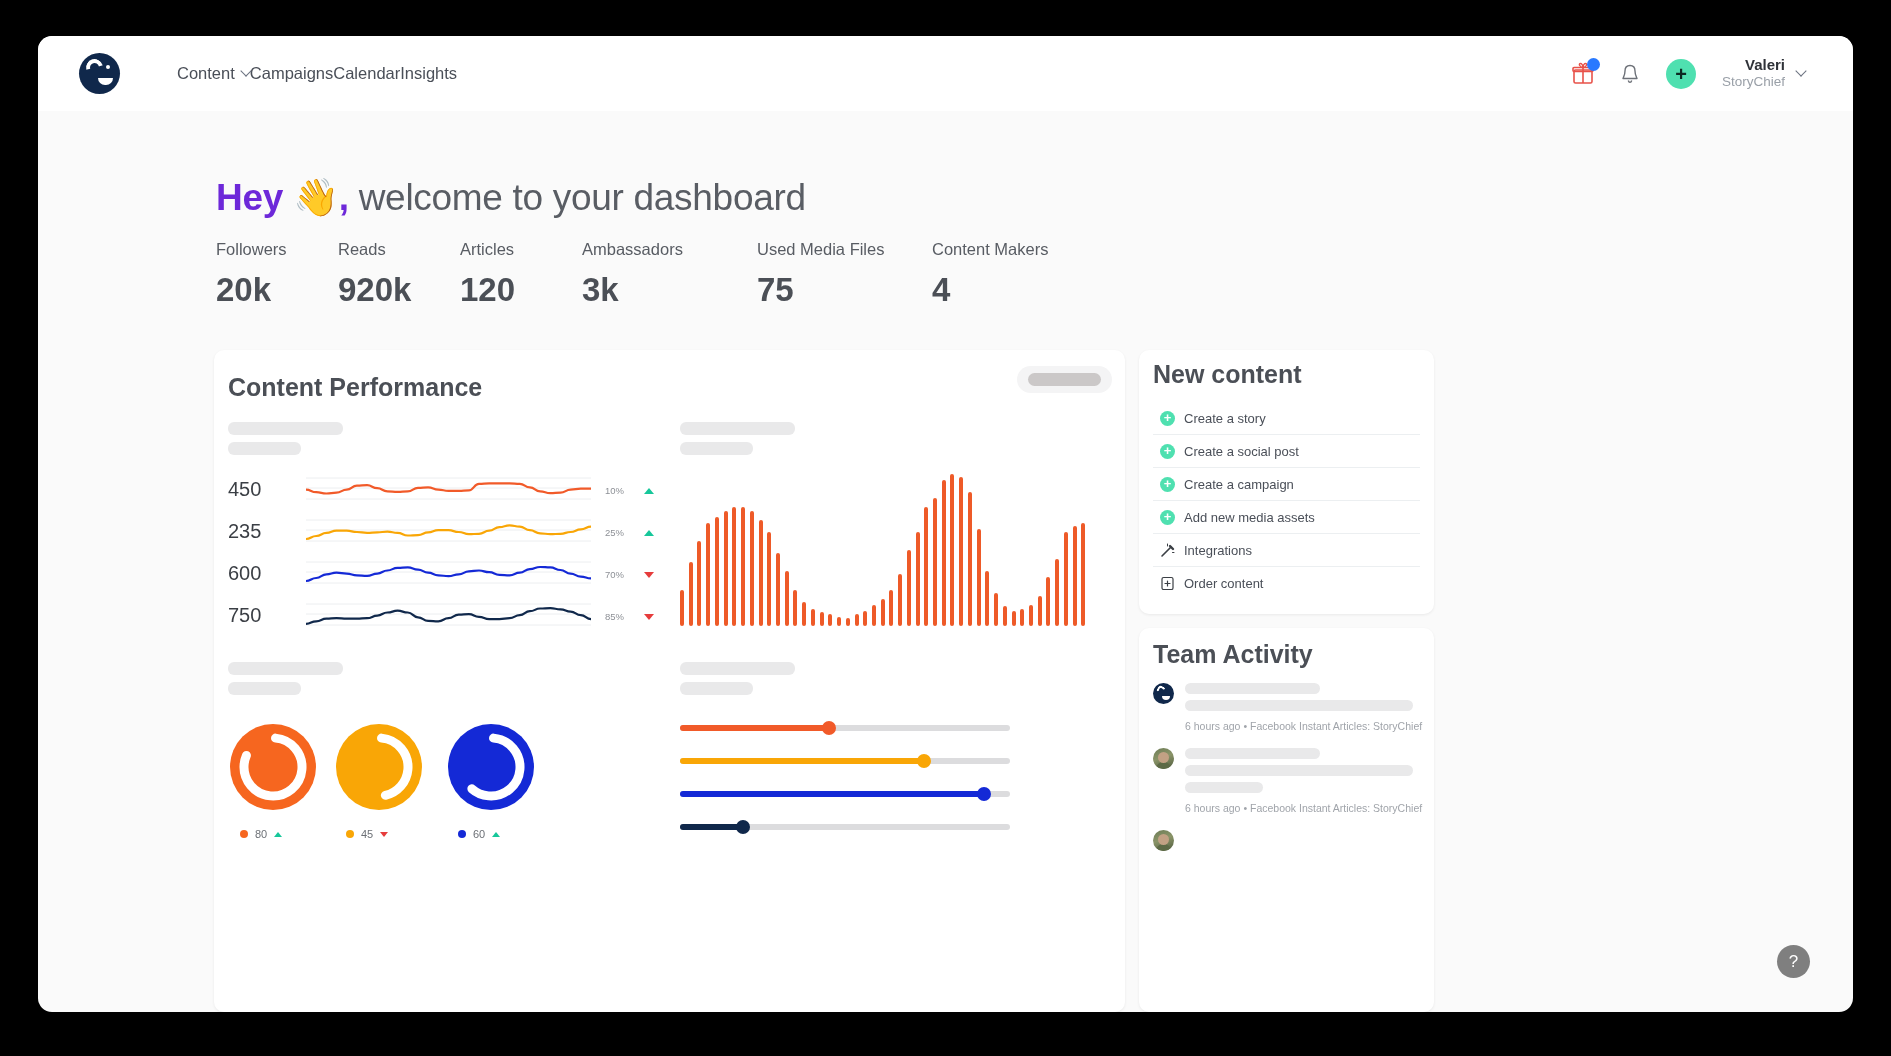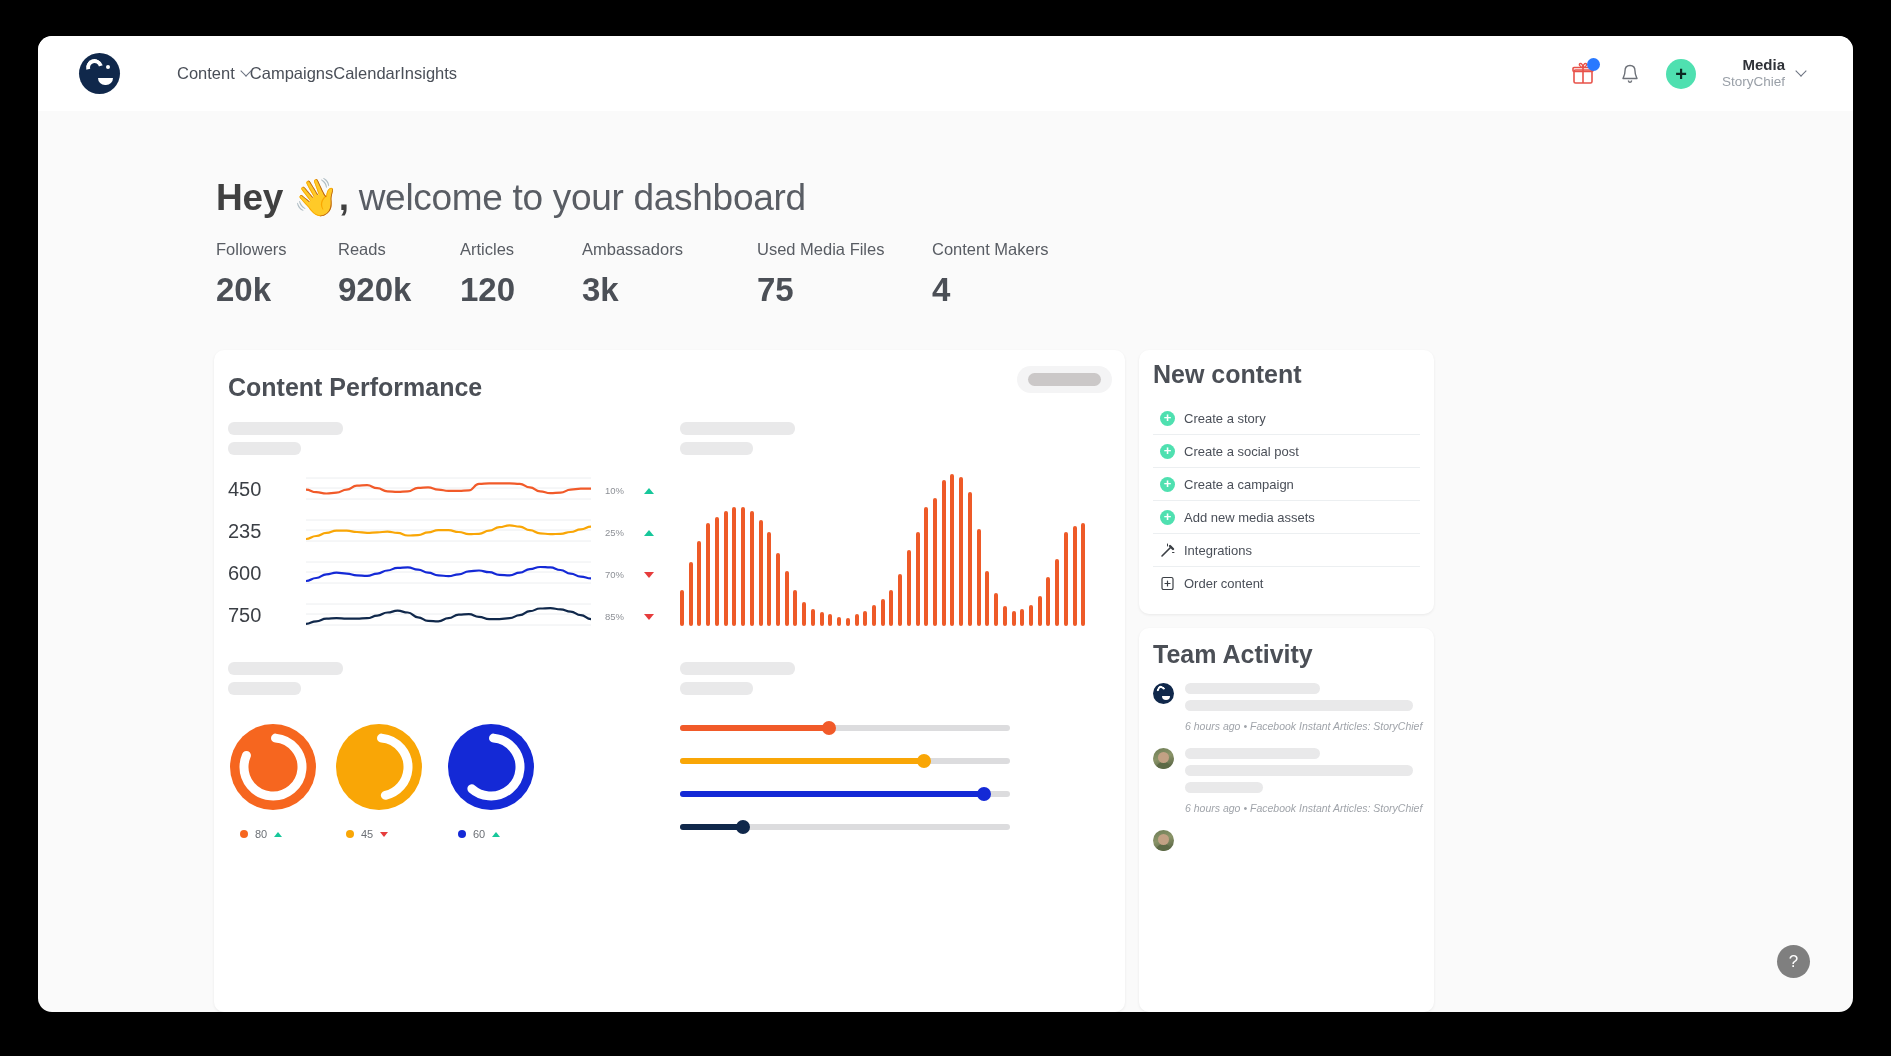--- a/index.html
+++ b/index.html
@@ -74,21 +74,21 @@
     line-height: 1;
   }
   .user-block { display: flex; align-items: center; gap: 12px; cursor: pointer; }
   .user-names { text-align: right; line-height: 1.25; }
   .user-name { font-size: 15px; font-weight: bold; color: #2f3238; }
   .user-org { font-size: 13.5px; color: #9aa0a8; }
 
   
   .hero { position: absolute; left: 178px; top: 140px; }
   .hero h1 { font-size: 37px; color: #595d64; font-weight: 400; white-space: nowrap; letter-spacing: -0.3px; }
-  .hero h1 b { font-weight: 700; color: #404040; margin-top: 12px; }
+  .hero h1 b { font-weight: 700; color: #6d28d9; margin-top: 12px; }
 
   .stats { position: absolute; left: 178px; top: 204px; display: flex; }
   .stat { width: 122px; flex: 0 0 auto; }
   .stat.wide { width: 175px; }
   .stat-label { font-size: 16.5px; color: #585c63; white-space: nowrap; }
   .stat-value { font-size: 33px; font-weight: bold; color: #4b4f56; margin-top: 12px; }
 
   
   .card { position: absolute; background: #fff; border-radius: 10px; box-shadow: 0 1px 3px rgba(0,0,0,.07); }
   #perf-card { left: 176px; top: 314px; width: 911px; height: 662px; }
@@ -161,21 +161,21 @@
     border-radius: 50%; border: 2px solid #fff; border-right-color: transparent; border-bottom-color: transparent;
     transform: rotate(30deg); }
   .avatar.brand .s2 { position: absolute; right: 4px; bottom: 4px; width: 8px; height: 4px;
     background: #fff; border-radius: 0 0 5px 5px; }
   .avatar.photo { background: linear-gradient(160deg,#6d7c56 0%,#8a9468 45%,#4e5a3c 100%); }
   .avatar.photo::after { content: ""; position: absolute; left: 5px; top: 4px;
     width: 11px; height: 11px; border-radius: 50%; background: #c2a184; }
   .avatar.photo::before { content: ""; position: absolute; left: 3px; bottom: 0;
     width: 15px; height: 7px; border-radius: 8px 8px 0 0; background: #5d6a46; }
   .ta-body { flex: 1; }
-  .ta-meta { font-size: 10.5px; color: #a0a4aa; margin-top: 9px; font-style: italic; }
+  .ta-meta { font-size: 10.5px; color: #a0a4aa; margin-top: 9px; }
 
   .help-btn {
     position: absolute; right: 43px; bottom: 34px;
     width: 33px; height: 33px; border-radius: 50%;
     background: #7f7f7f; color: #fff;
     display: flex; align-items: center; justify-content: center;
     font-size: 17px; cursor: pointer;
   }
 </style>
 </head>
@@ -221,21 +221,21 @@
         <svg width="20" height="22" viewBox="0 0 20 22">
           <path d="M10 2.5 C6.5 2.5 5 5 5 8 C5 13 3 14.5 3 15.5 L17 15.5 C17 14.5 15 13 15 8 C15 5 13.5 2.5 10 2.5Z" fill="none" stroke="#6d7178" stroke-width="1.4" stroke-linejoin="round"></path>
           <path d="M8.3 17.5 C8.6 18.8 9.2 19.4 10 19.4 C10.8 19.4 11.4 18.8 11.7 17.5" fill="none" stroke="#6d7178" stroke-width="1.4"></path>
         </svg>
       </div>
       <div class="plus-btn">
         <span>+</span>
       </div>
       <div class="user-block">
         <div class="user-names">
-          <div class="user-name">Media</div>
+          <div class="user-name">Valeri</div>
           <div class="user-org">StoryChief</div>
         </div>
         <span class="chev"></span>
       </div>
     </div>
   </div>
 
   <div class="hero">
     <h1><b>Hey 👋,</b><span> welcome to your dashboard</span></h1>
   </div>

